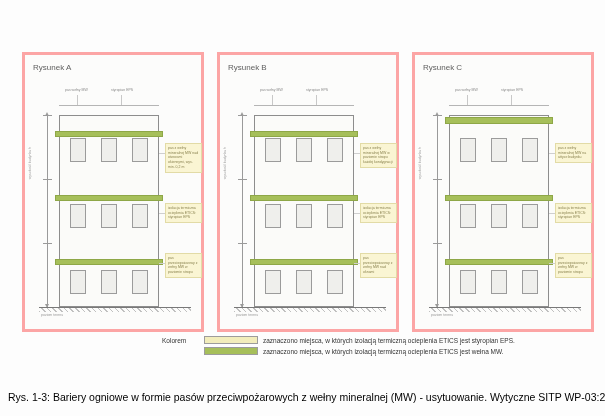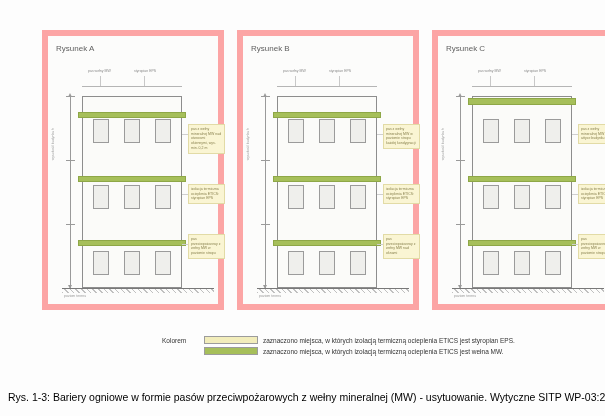--- a/index.html
+++ b/index.html
@@ -2,21 +2,21 @@
 <html><head>
 <meta charset="utf-8">
 <style>
   * { margin:0; padding:0; box-sizing:border-box; }
   html,body { width:605px; height:416px; }
   body { background:#ffffff; font-family:"Liberation Sans", sans-serif; position:relative; overflow:hidden; }
 
   .page { position:absolute; inset:0; background:#fdfdfd; }
 
   
-  .figure { position:absolute; top:30px; width:182px; height:280px; background:#fcfcfb; border:6px solid #fca5a5;margin-left:20px; }
+  .figure { position:absolute; top:52px; width:182px; height:280px; background:#fcfcfb; border:3px solid #fca5a5; }
   .fig-a { left:22px; } .fig-b { left:217px; } .fig-c { left:412px; }
   .fig-title { position:absolute; top:8px; left:8px; font-size:8px; font-weight:normal; color:#5f5f5f; }
 
   .drawing { position:absolute; left:0; top:32px; right:0; bottom:0; }
 
   .building { position:absolute; left:34px; top:28px; width:100px; height:192px; border:1px solid #8d8d8d; background:#fbfbf9; }
 
   .windows { position:absolute; left:10px; right:10px; top:22px; bottom:12px;
              display:grid; grid-template-columns:repeat(3,16px); grid-template-rows:repeat(3,24px);
              justify-content:space-between; align-content:space-between; }

